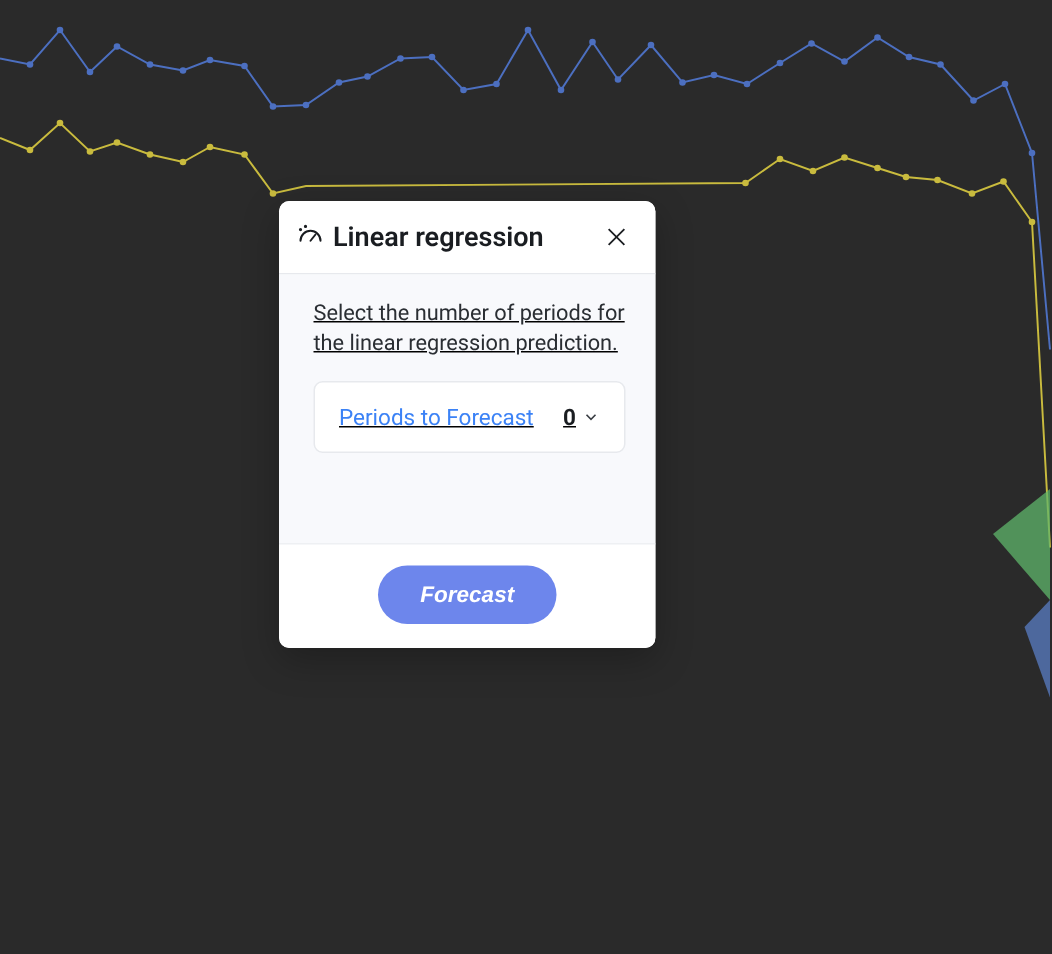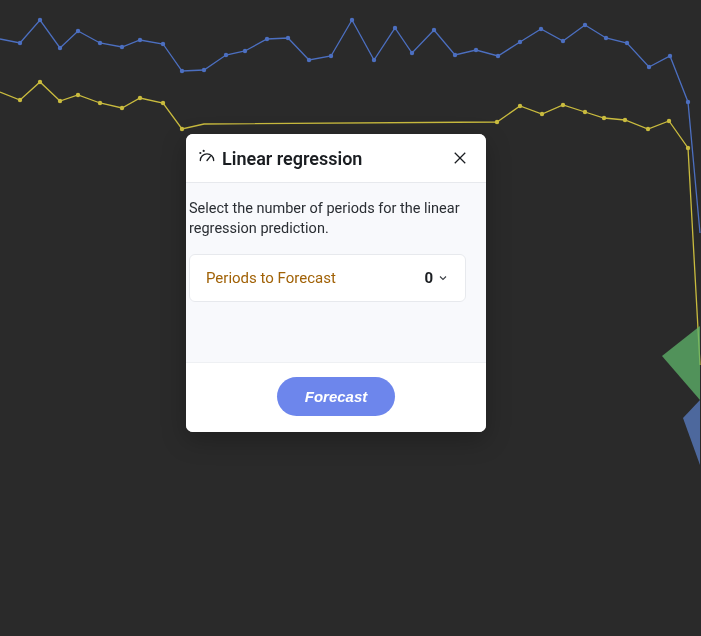--- a/index.html
+++ b/index.html
@@ -15,21 +15,21 @@
       position: absolute;
       top: 0;
       left: 0;
       width: 701px;
       height: 636px;
     }
     .modal {
       position: absolute;
       left: 186px;
       top: 134px;
-      width: 300px;
+      width: 251px;
       background: #fff;
       border-radius: 7px;
       box-shadow: 0 8px 24px rgba(0,0,0,0.25);
       overflow: hidden;
     }
     .modal-header {
       display: flex;
       align-items: center;
       padding: 12px 14px 12px 10px;
       border-bottom: 1px solid #e7e9ed;
@@ -52,40 +52,41 @@
     .close-btn {
       width: 24px;
       height: 24px;
       display: flex;
       align-items: center;
       justify-content: center;
       cursor: pointer;
     }
     .modal-body {
       background: #f8f9fc;
-      padding: 16px 20px 60px 3px;
+      padding: 16px 20px 60px 23px;
+      text-decoration: underline;
     }
     .modal-desc {
       font-size: 14.5px;
       line-height: 1.35;
       color: #2a2e33;
       margin-bottom: 16px;
     }
     .field-row {
       background: #fff;
       border: 1px solid #e7e9ed;
       border-radius: 6px;
       padding: 14px 16px;
       display: flex;
       align-items: center;
       justify-content: space-between;
     }
     .field-label {
       font-size: 15px;
-      color: #a16207;
+      color: #3b82f6;
     }
     .field-value {
       display: flex;
       align-items: center;
       gap: 4px;
       cursor: pointer;
     }
     .field-value-num {
       font-size: 15px;
       font-weight: 700;

